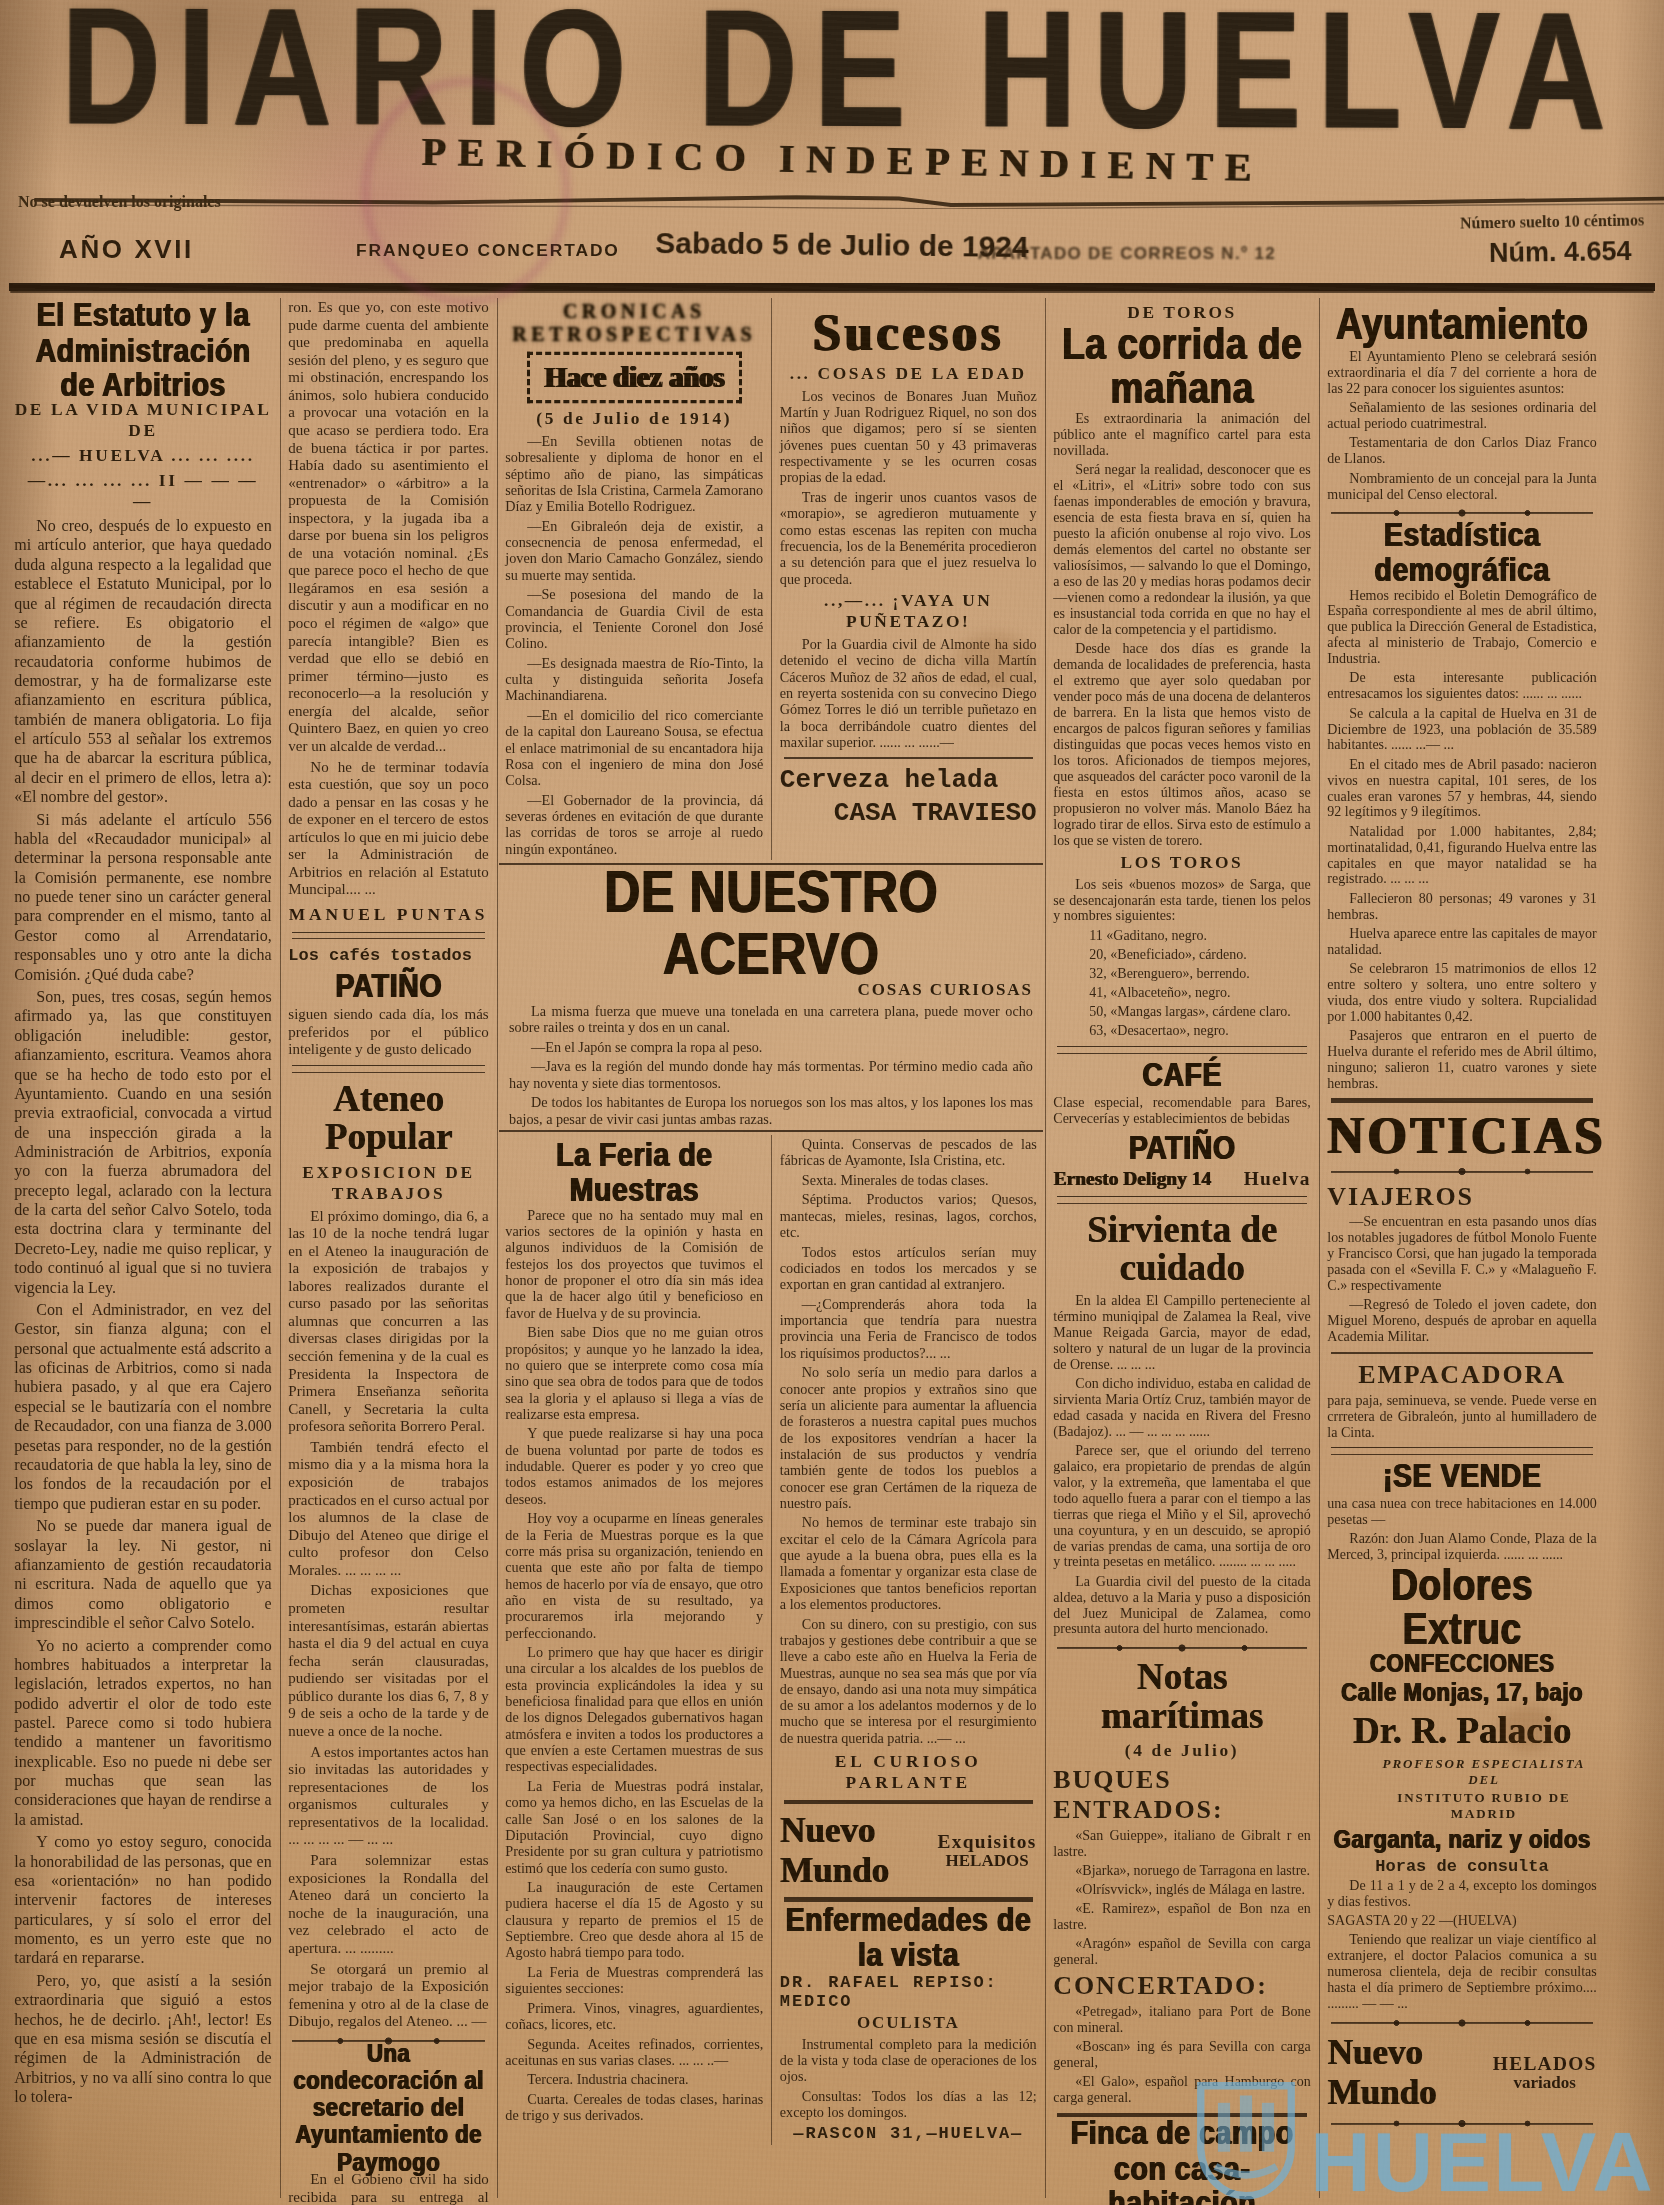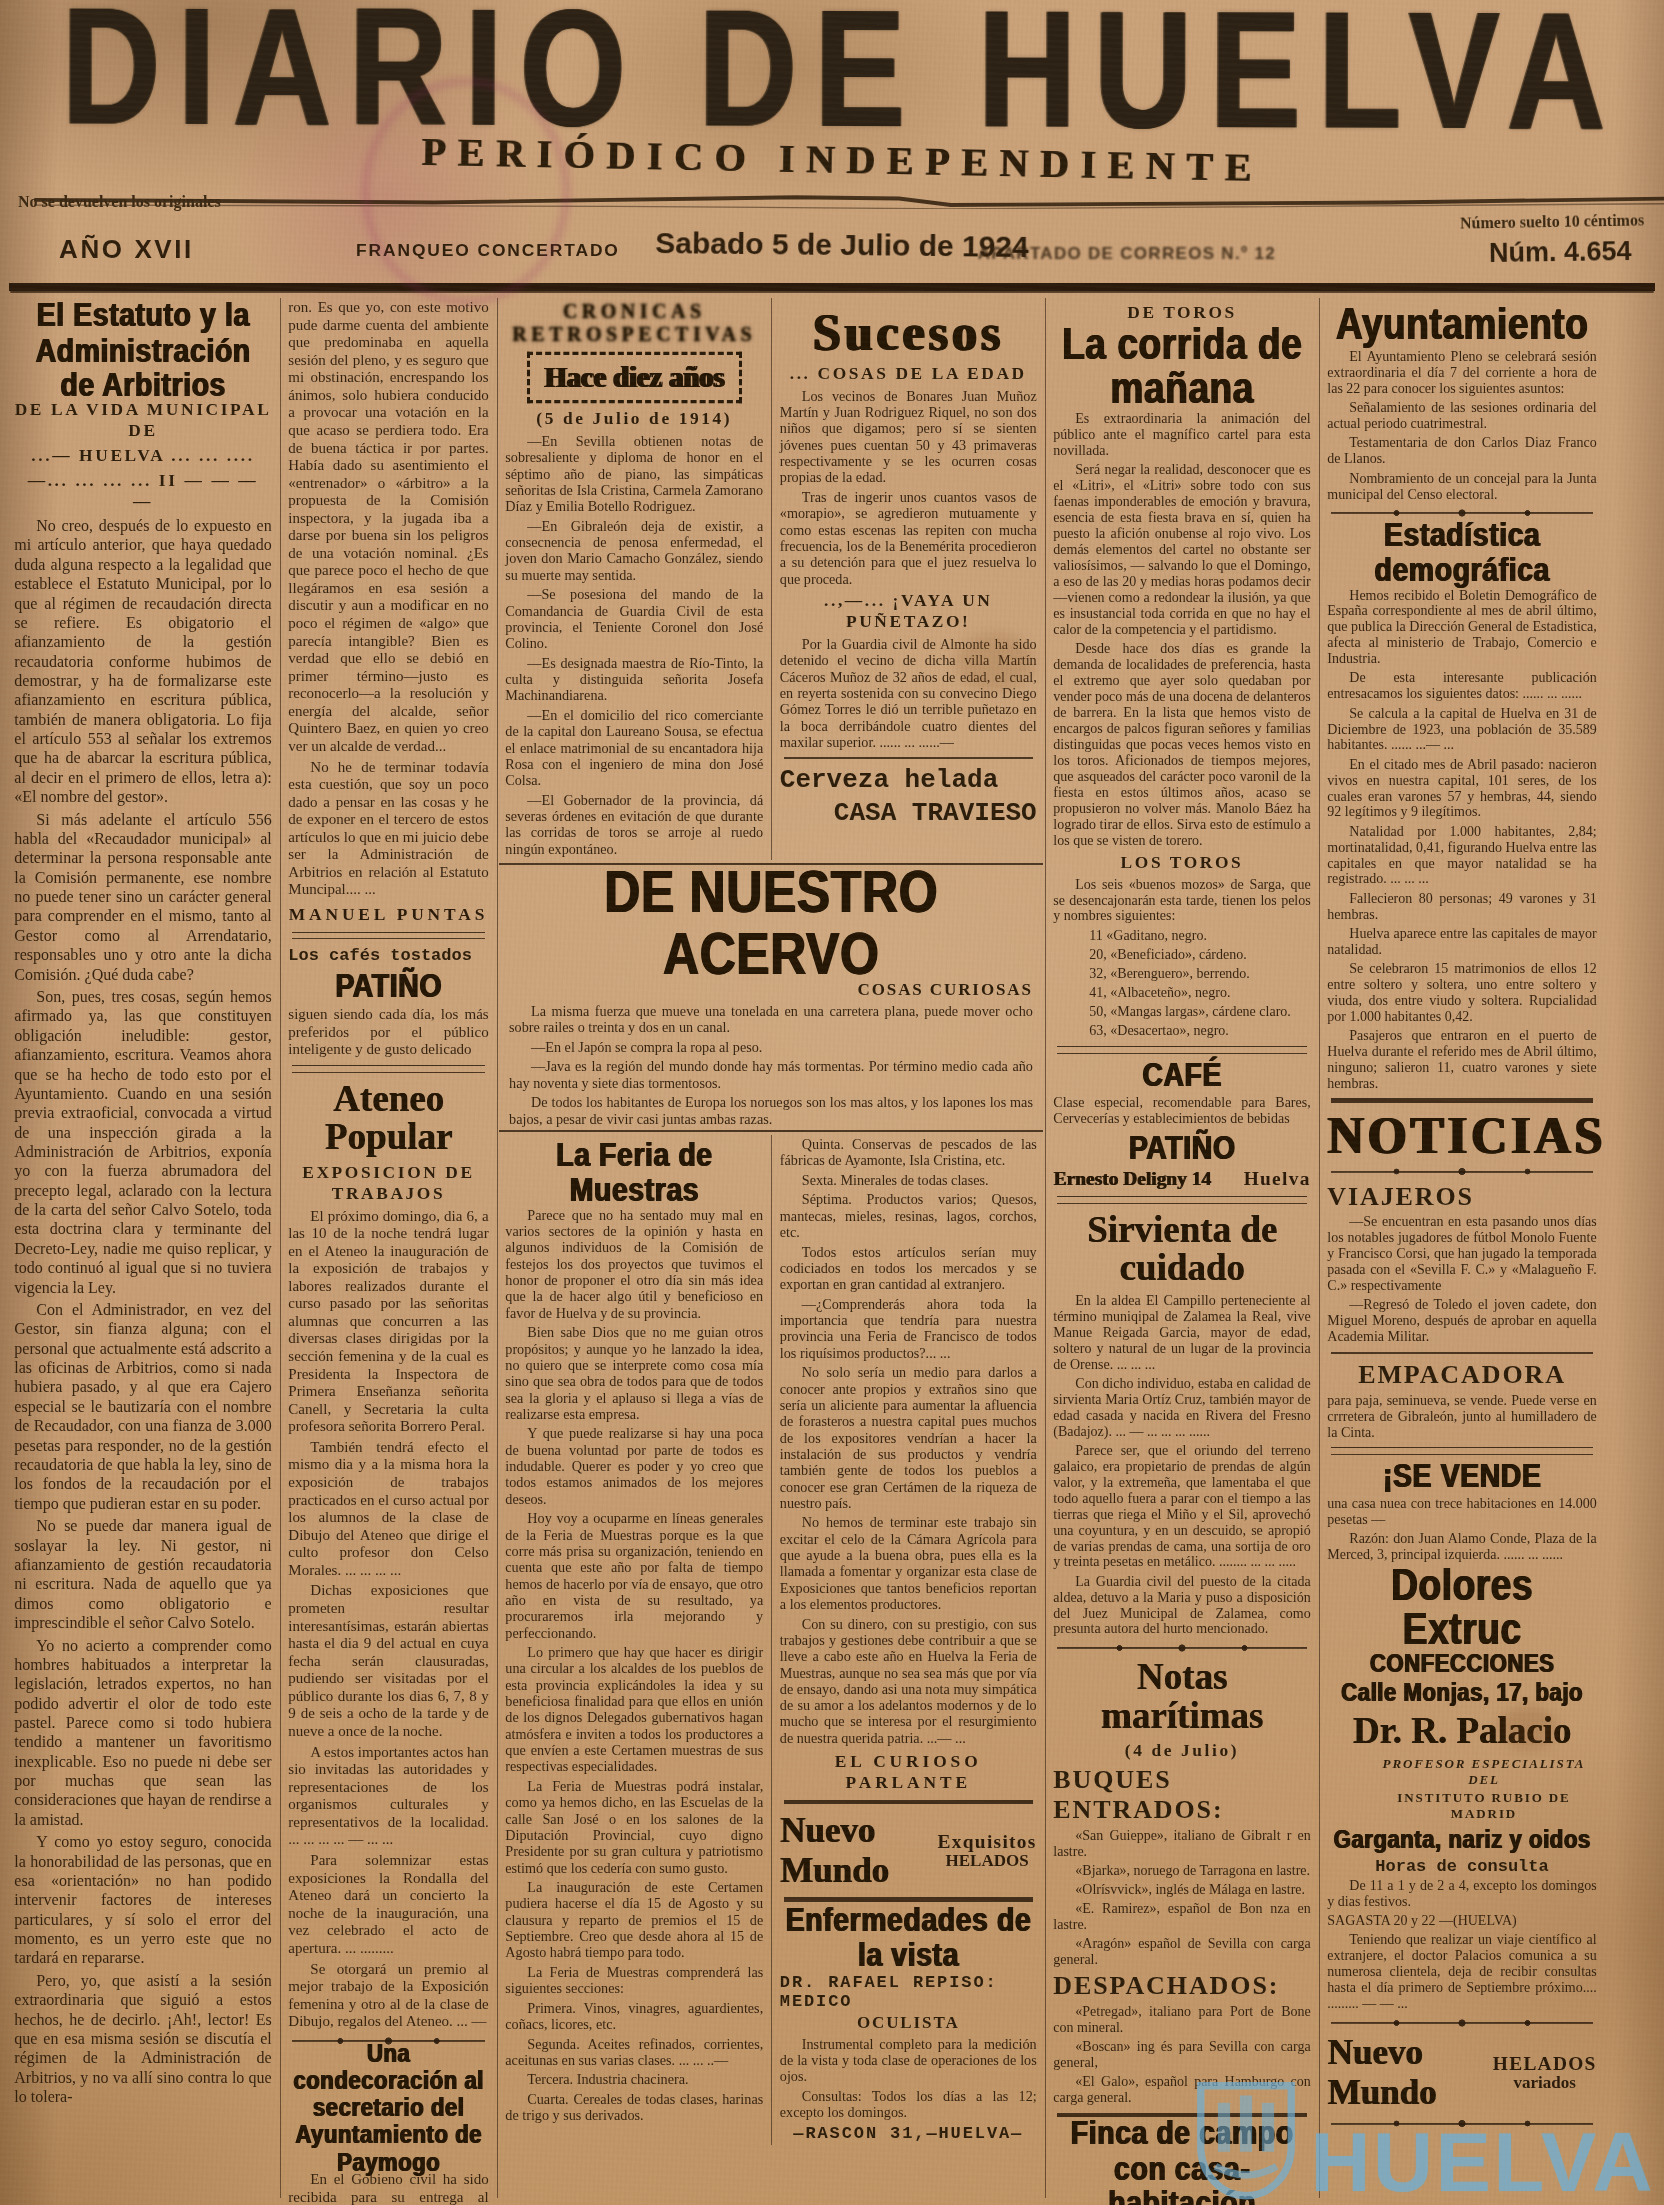--- a/index.html
+++ b/index.html
@@ -275,21 +275,21 @@
         <p class="p">La Guardia civil del puesto de la citada aldea, detuvo a la Maria y puso a disposición del Juez Municipal de Zalamea, como presunta autora del hurto mencionado.</p>
         <div class="rule orn"></div>
         <div class="h serif sz-xl">Notas marítimas</div>
         <div class="sub">(4 de Julio)</div>
         <div class="line lft caps big">BUQUES ENTRADOS:</div>
         <p class="p">«San Guieppe», italiano de Gibralt r en lastre.</p>
         <p class="p">«Bjarka», noruego de Tarragona en lastre.</p>
         <p class="p">«Olrísvvick», inglés de Málaga en lastre.</p>
         <p class="p">«E. Ramirez», español de Bon nza en lastre.</p>
         <p class="p">«Aragón»  español de Sevilla con carga general.</p>
-        <div class="line lft caps big">DESPACHADOS:</div>
+        <div class="line lft caps big">CONCERTADO:</div>
         <p class="p">«Petregad», italiano para Port de Bone con mineral.</p>
         <p class="p">«Boscan»  ing és para Sevilla con carga general,</p>
         <p class="p">«El Galo», español para Hamburgo con carga general.</p>
         <div class="rule thick"></div>
         <div class="h black sz-lg">Finca de campo con casa-habitación</div>
         <p class="p noind">se vende una en la Calvilla, término muncipal de Gibraleón. Cabida, 60 fanegas del marco Provincial. Tiene naranjos, viña, higueras, y eucaliptus, todo en producción. Dan razón en Calle del Carmen, número, 1. Gibraleón.— Don Silvestre Sabater....... ... ......</p>
       </section>
     <section class="col c6">
         <div class="h black sz-xl">Ayuntamiento</div>
         <p class="p">El Ayuntamiento Pleno se celebrará sesión extraordinaria el día 7 del corriente a hora de las 22  para conocer los siguientes asuntos:</p>

